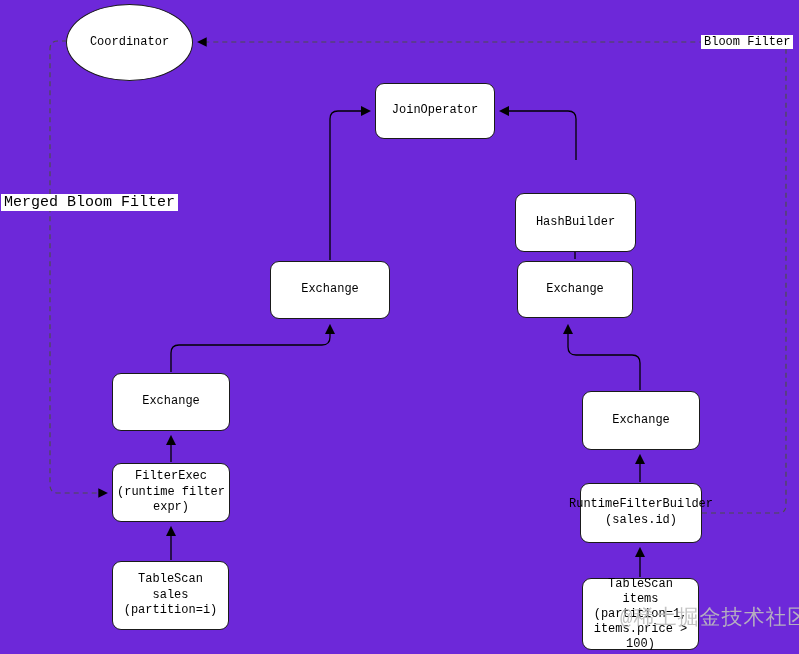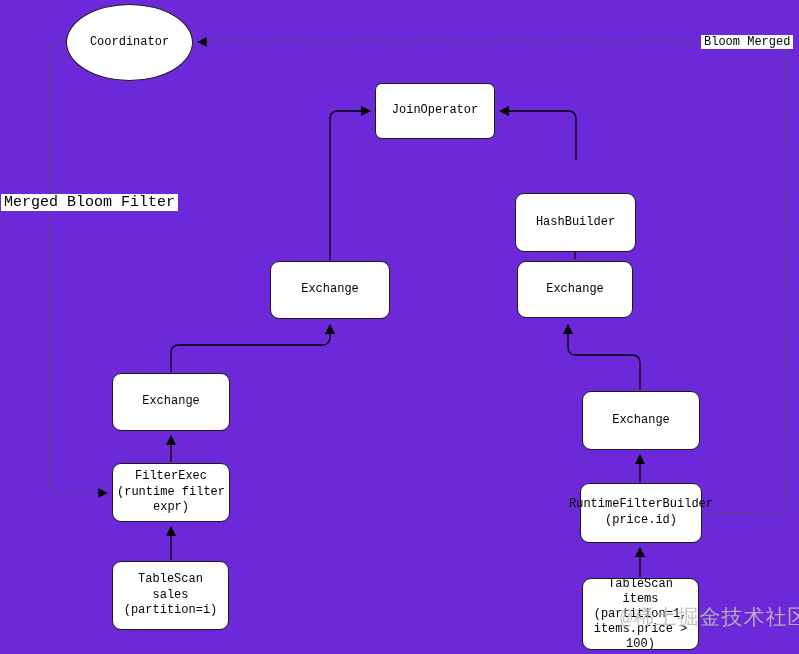--- a/index.html
+++ b/index.html
@@ -73,46 +73,46 @@
     <path d="M640 390 L640 363 Q640 355 632 355 L576 355 Q568 355 568 347 L568 326" fill="none" stroke="#000" stroke-width="1.3" marker-end="url(#arrow)"></path>
     <path d="M640 482 L640 456" fill="none" stroke="#000" stroke-width="1.3" marker-end="url(#arrow)"></path>
     <path d="M640 577 L640 549" fill="none" stroke="#000" stroke-width="1.3" marker-end="url(#arrow)"></path>
 
     <path d="M702 513 L778 513 Q786 513 786 505 L786 50 Q786 42 778 42 L199 42" fill="none" stroke="#4d4d4d" stroke-width="1.2" stroke-dasharray="5 4" marker-end="url(#arrow)"></path>
     <path d="M67 41 L58 41 Q50 41 50 49 L50 485 Q50 493 58 493 L106 493" fill="none" stroke="#4d4d4d" stroke-width="1.2" stroke-dasharray="5 4" marker-end="url(#arrow)"></path>
   </svg>
 
   <div class="node ellipse" style="left:66px; top:4px; width:127px; height:77px;">Coordinator</div>
 
-  <div class="node" style="left:375px; top:83px; width:120px; height:56px;border-radius:7px;">JoinOperator</div>
+  <div class="node" style="left:375px; top:83px; width:120px; height:56px;">JoinOperator</div>
 
   <div class="node" style="left:515px; top:161px; width:121px; height:59px;margin-top:32px;">HashBuilder</div>
 
   <div class="node" style="left:517px; top:261px; width:116px; height:57px;">Exchange</div>
 
   <div class="node" style="left:270px; top:261px; width:120px; height:58px;">Exchange</div>
 
   <div class="node" style="left:112px; top:373px; width:118px; height:58px;">Exchange</div>
 
   <div class="node" style="left:112px; top:463px; width:118px; height:59px;">FilterExec
 (runtime filter expr)</div>
 
   <div class="node" style="left:112px; top:561px; width:117px; height:69px;">TableScan
 sales
 (partition=i)</div>
 
   <div class="node" style="left:582px; top:391px; width:118px; height:59px;">Exchange</div>
 
   <div class="node" style="left:580px; top:483px; width:122px; height:60px;">RuntimeFilterBuilder
-(price.id)</div>
+(sales.id)</div>
 
   <div class="node" style="left:582px; top:578px; width:117px; height:72px; line-height:1.25;">TableScan
 items
 (partition=1,
 items.price &gt; 100)</div>
 
-  <div class="edge-label" style="left:701px; top:35px; font-size:12px;">Bloom Merged</div>
+  <div class="edge-label" style="left:701px; top:35px; font-size:12px;">Bloom Filter</div>
 
   <div class="edge-label" style="left:1px; top:194px;">Merged Bloom Filter</div>
 
   <div class="watermark">@稀土掘金技术社区</div>
 
 </div>
 
 </body></html>

